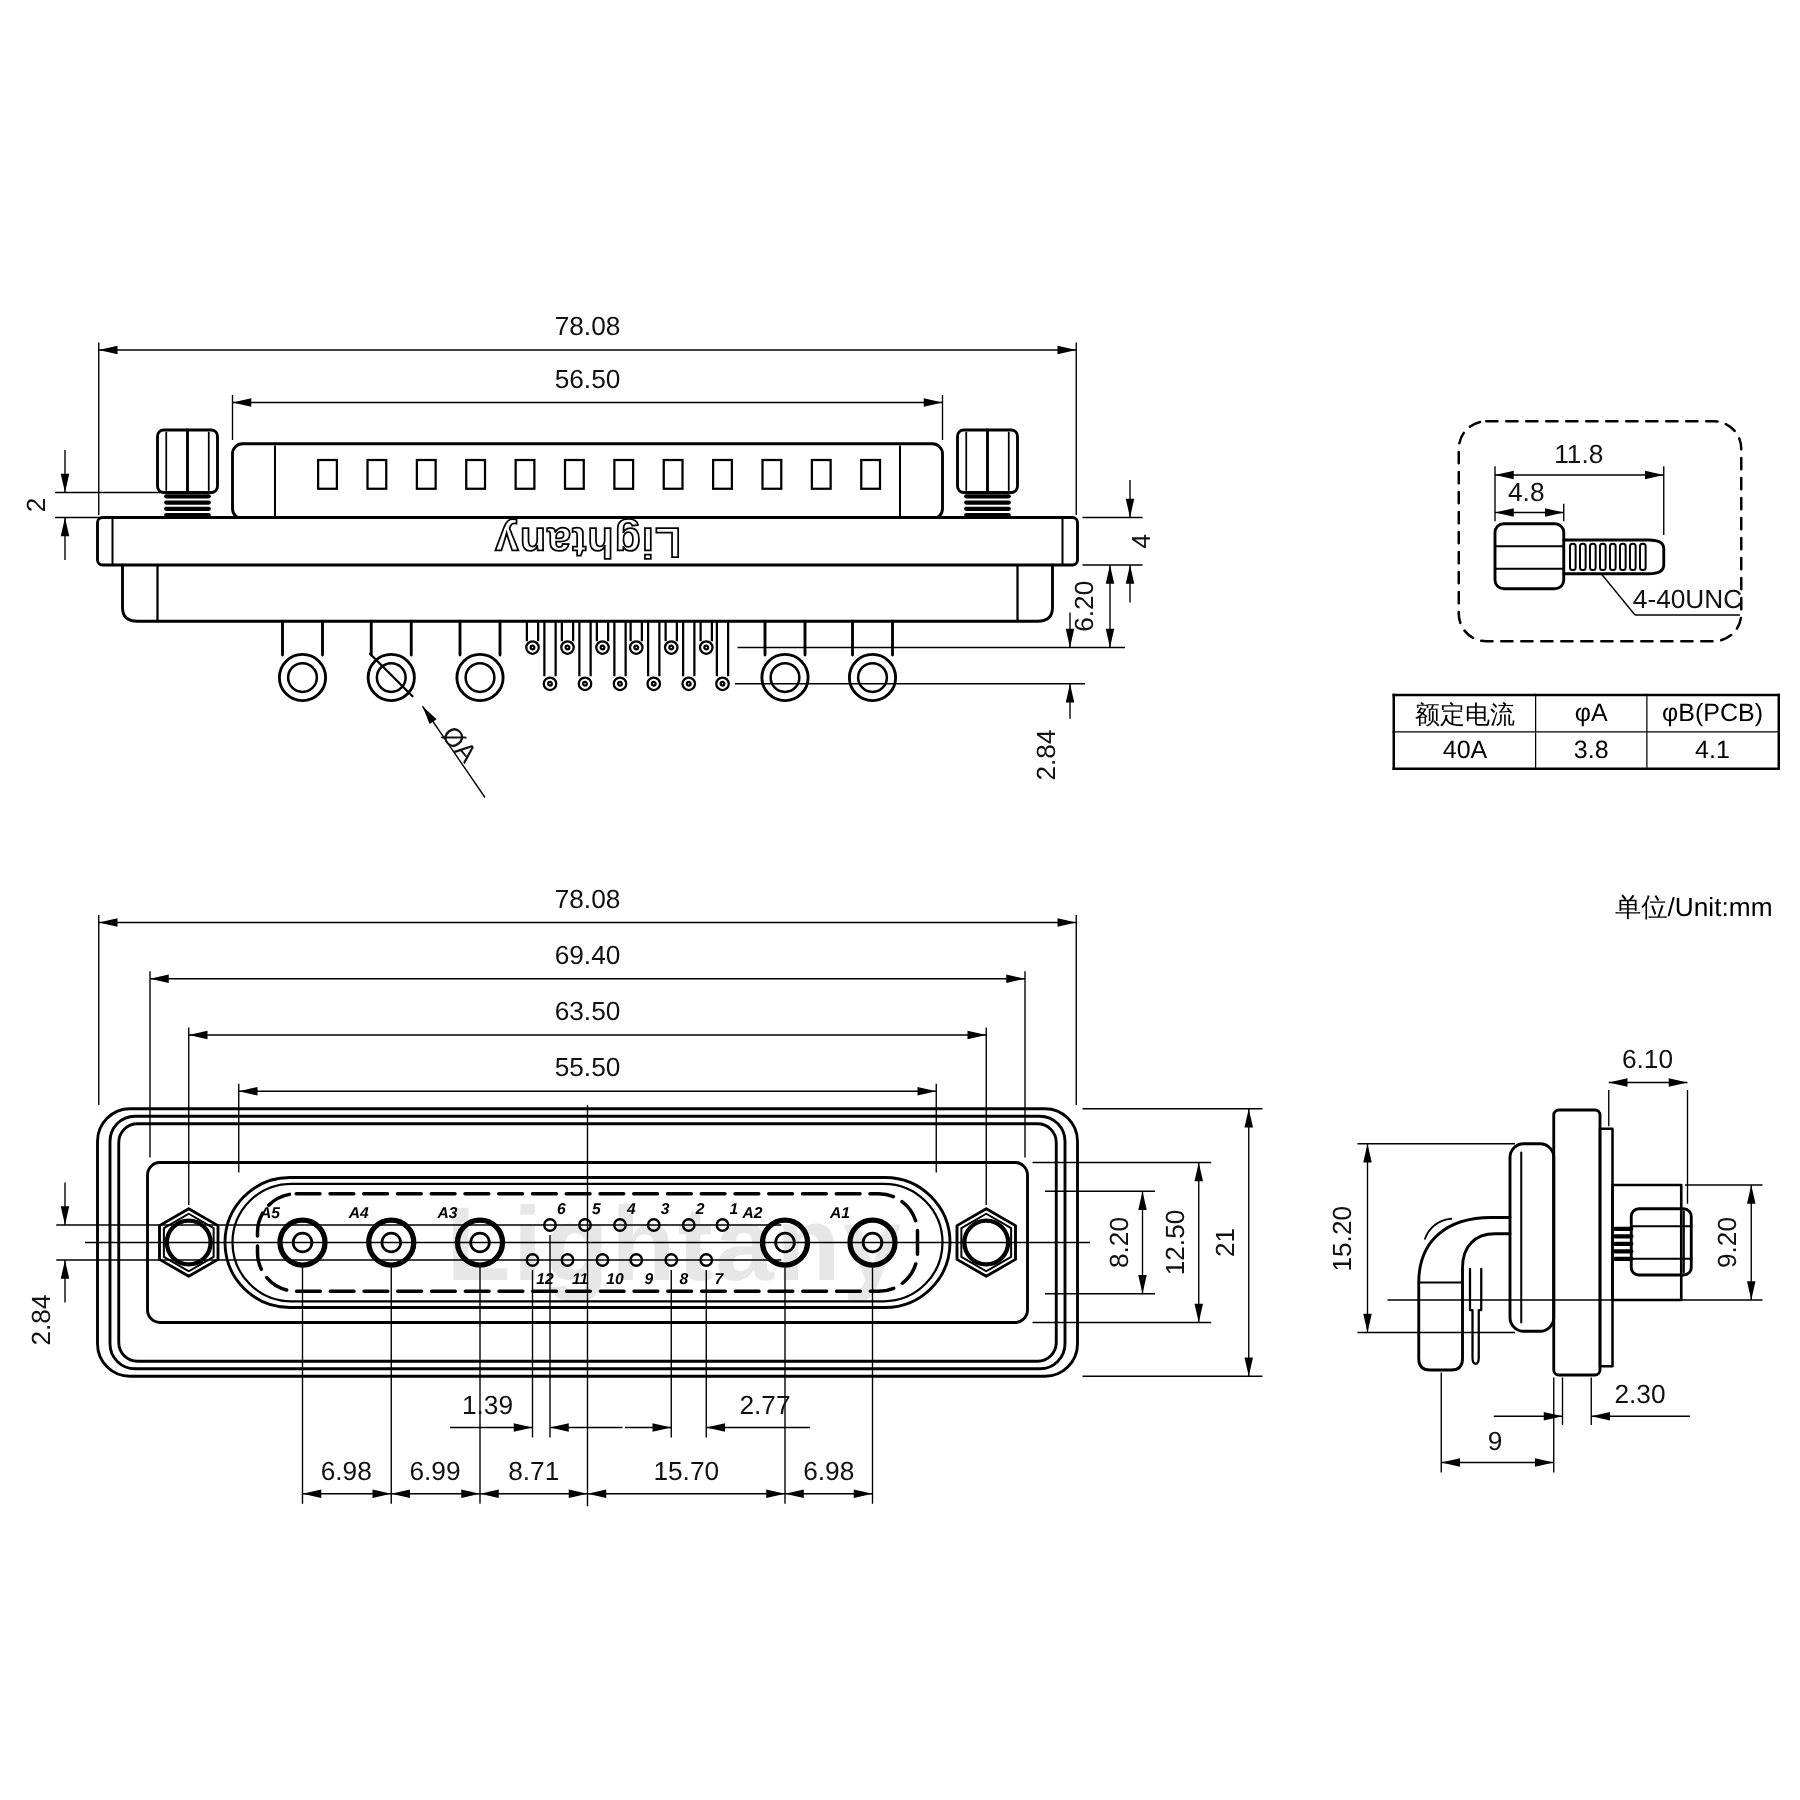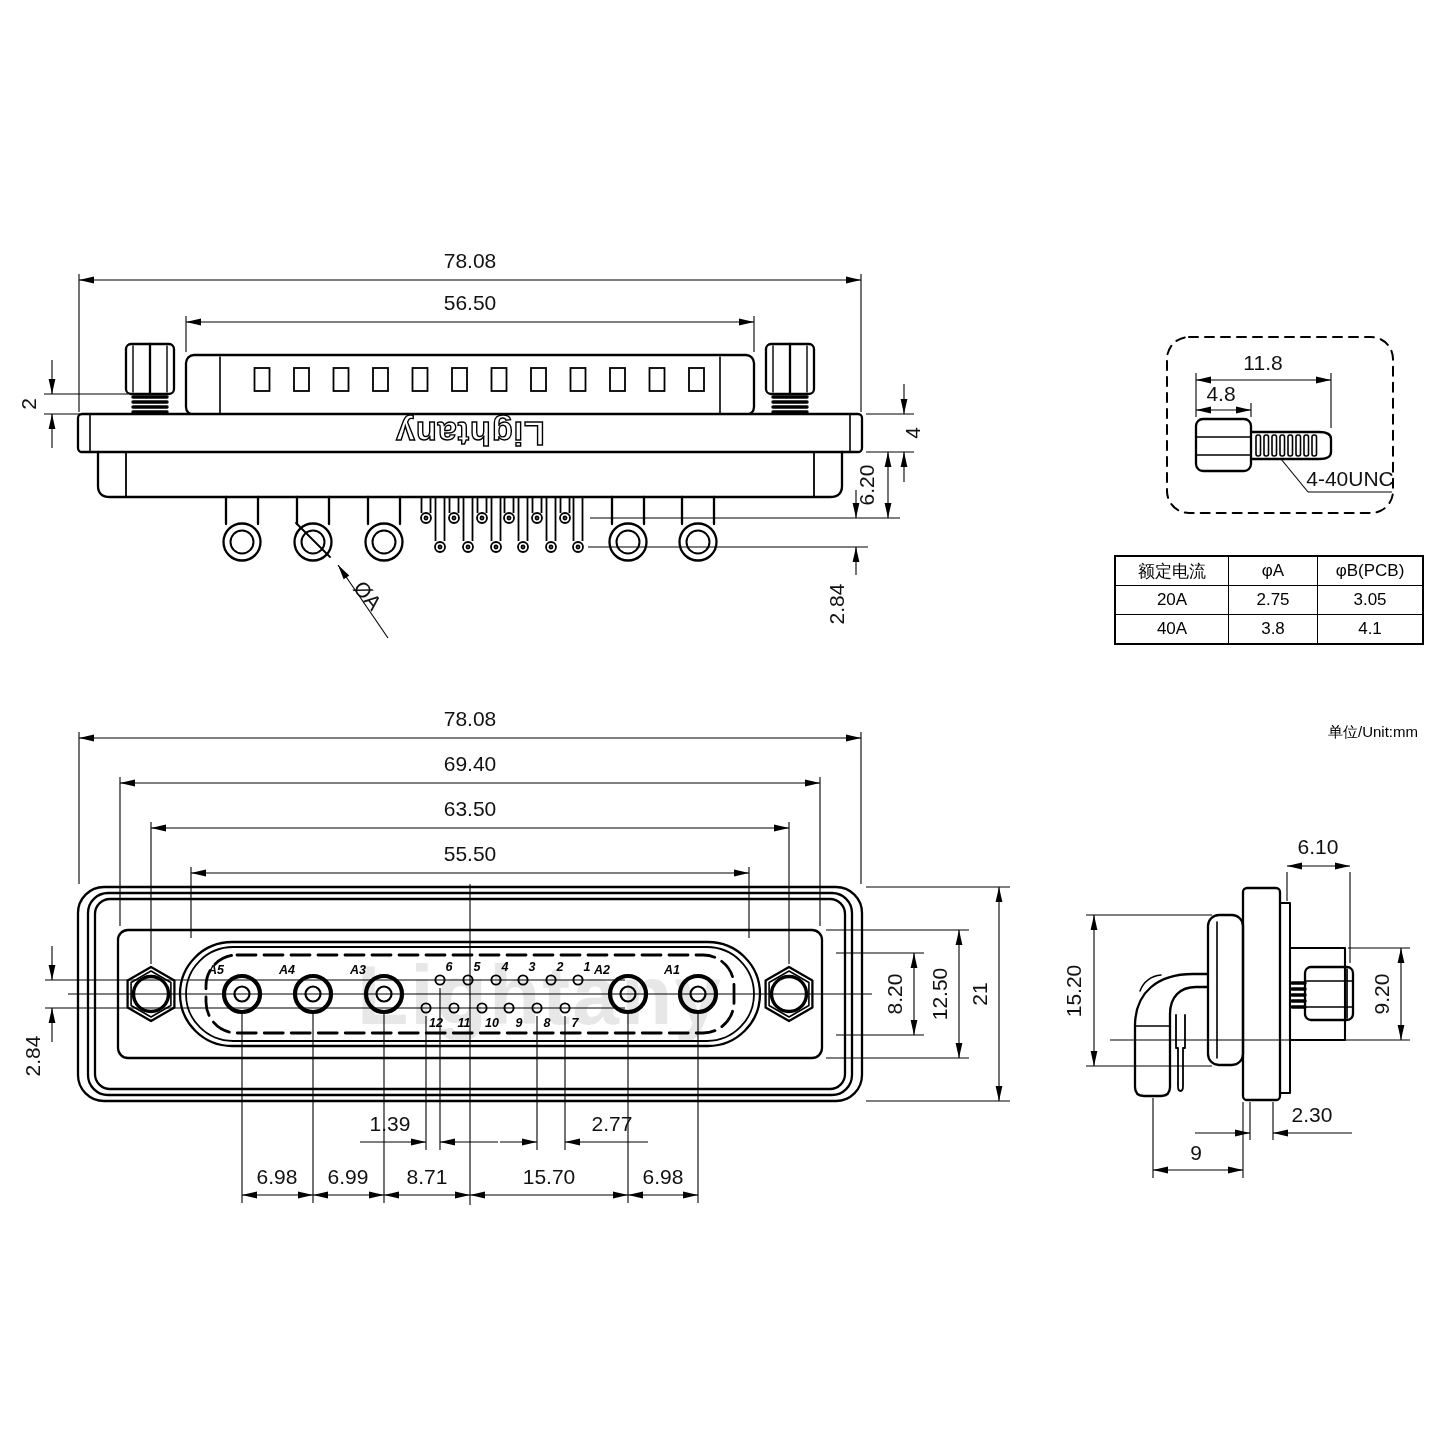--- a/index.html
+++ b/index.html
@@ -13,27 +13,27 @@
   .dim{font-size:21px;fill:#111;font-family:"Liberation Sans",sans-serif;}
   .mid{text-anchor:middle;}
   .pinlbl{font-size:12.5px;font-weight:bold;font-style:italic;fill:#000;text-anchor:middle;}
   .wm{font-size:84px;fill:#e7e7e7;font-weight:bold;letter-spacing:2px;text-anchor:middle;}
   .brandO{font-size:34px;font-weight:bold;fill:#fff;stroke:#000;stroke-width:1.4;
           text-anchor:middle;letter-spacing:1px;}
   .dash{stroke-dasharray:19 8;stroke-width:2.8;}
   .boxdash{stroke-dasharray:9 7;stroke-width:2;}
   
   #spec{position:absolute;left:1114px;top:555px;border-collapse:collapse;
-        font-size:17px;color:#000;}
+        font-size:20px;color:#000;}
   #spec td,#spec th{border:1.7px solid #000;text-align:center;font-weight:normal;
         height:28px;padding:0;}
   #spec{border:2.6px solid #000;}
   #spec .c0{width:112px;} #spec .c1{width:88px;} #spec .c2{width:104px;text-align:center;}
   #unitnote{position:absolute;left:1114px;top:712px;width:304px;text-align:right;
-        font-size:15px;color:#000;margin-top:11px;}
+        font-size:21px;color:#000;}
 </style>
 </head>
 <body>
 
 <div id="stage">
 <svg width="1440" height="1440" viewBox="0 0 1440 1440">
   <defs>
     <marker id="me" markerWidth="17" markerHeight="9" refX="15.6" refY="4.2" orient="auto" markerUnits="userSpaceOnUse">
       <path d="M15.6,4.2 L0.6,0.8 L0.6,7.6 Z" fill="#000"></path>
     </marker>
@@ -403,25 +403,20 @@
 </svg>
 
 <table id="spec">
   <tbody>
         <tr>
     <th class="c0">额定电流</th>
     <th class="c1">φA</th>
     <th class="c2">φB(PCB)</th>
   </tr>
   <tr>
-    <td>20A</td>
-    <td>2.75</td>
-    <td>3.05</td>
-  </tr>
-  <tr>
     <td>40A</td>
     <td>3.8</td>
     <td>4.1</td>
   </tr>
 </tbody>
     </table>
 <div id="unitnote">单位/Unit:mm</div>
 </div>
 
 </body></html>

